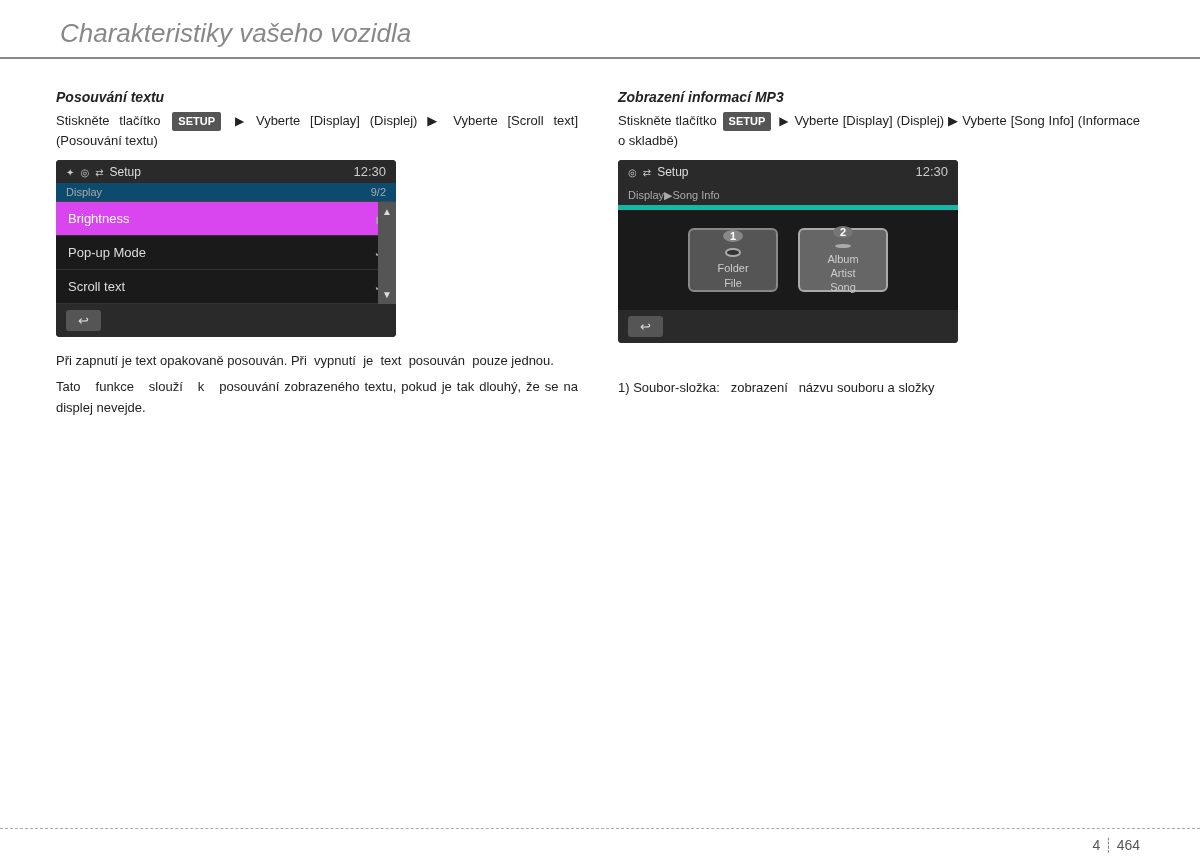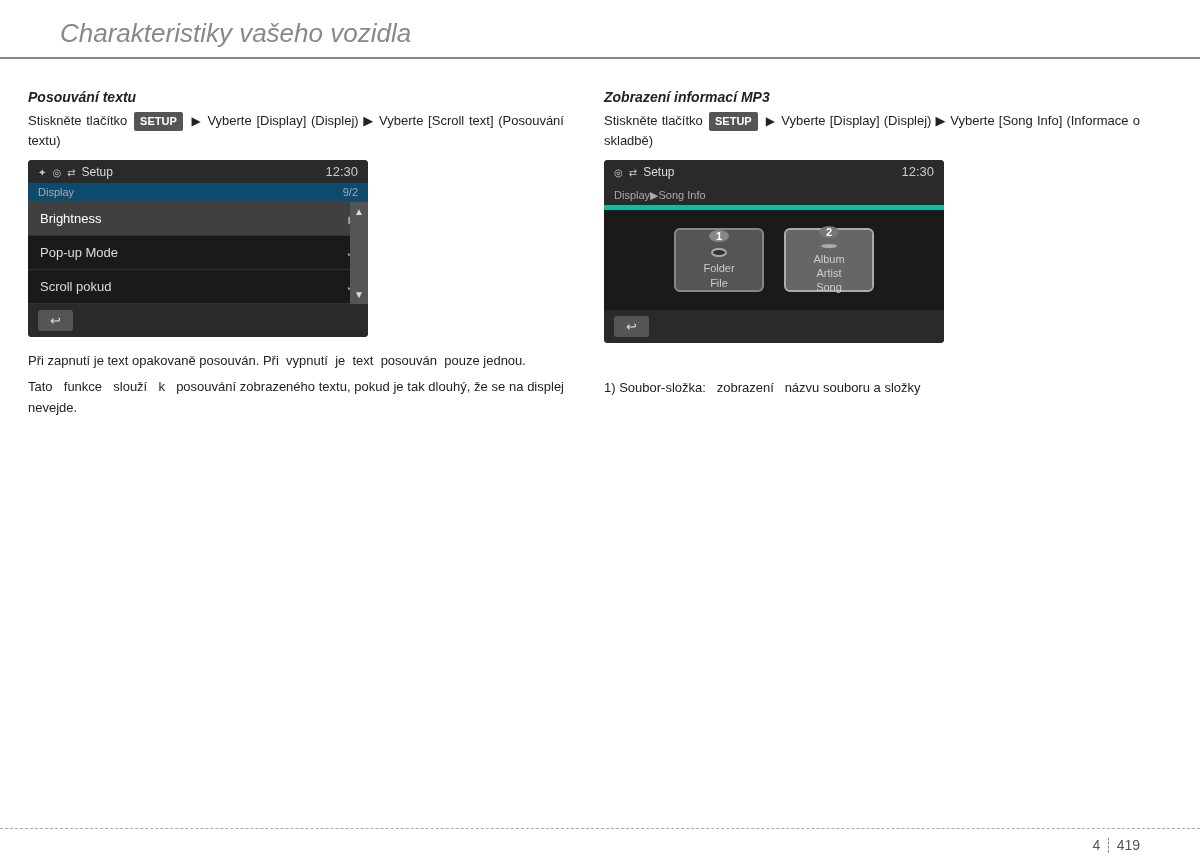--- a/index.html
+++ b/index.html
@@ -26,20 +26,21 @@
       font-style: italic;
       font-weight: normal;
     }
 
     
     .main-content {
       display: flex;
       flex-direction: row;
       padding: 30px 60px 20px 28px;
       gap: 40px;
+      margin-left: 28px;
     }
 
     
     .col-left, .col-right {
       flex: 1;
     }
 
     
     .section-title {
       font-weight: bold;
@@ -108,21 +109,21 @@
       display: flex;
       align-items: center;
       justify-content: space-between;
       padding: 9px 12px;
       border-bottom: 1px solid #333;
       color: #ddd;
       font-size: 13px;
     }
 
     .screen-menu-item.active {
-      background: #404040;
+      background: #d946ef;
     }
 
     .menu-item-right {
       color: #aaa;
       font-size: 12px;
     }
 
     .scroll-indicator {
       position: absolute;
       right: 0;
@@ -328,21 +329,21 @@
         <div class="screen-menu-items">
           <div class="screen-menu-item active">
             <span style="color:#fff;">Brightness</span>
             <span class="icon-arrow-r menu-item-right"></span>
           </div>
           <div class="screen-menu-item">
             <span>Pop-up Mode</span>
             <span class="icon-check menu-item-right"></span>
           </div>
           <div class="screen-menu-item">
-            <span>Scroll pokud</span>
+            <span>Scroll text</span>
             <span class="icon-check menu-item-right"></span>
           </div>
         </div>
         <div class="scroll-indicator">
           <span class="icon-arrow-up"></span>
           <span class="icon-arrow-dn"></span>
         </div>
       </div>
       <div class="screen-back-bar">
         <button class="back-btn">
@@ -412,14 +413,14 @@
       <p>1) Soubor-složka: &nbsp; zobrazení &nbsp; názvu souboru a složky</p>
     </div>
 
   </div>
 
 </div>
 
 <div class="page-footer">
   <span class="page-chapter">4</span>
   <span class="page-number-divider">┊</span>
-  <span class="page-number">419</span>
+  <span class="page-number">464</span>
 </div>
 
 </body></html>

